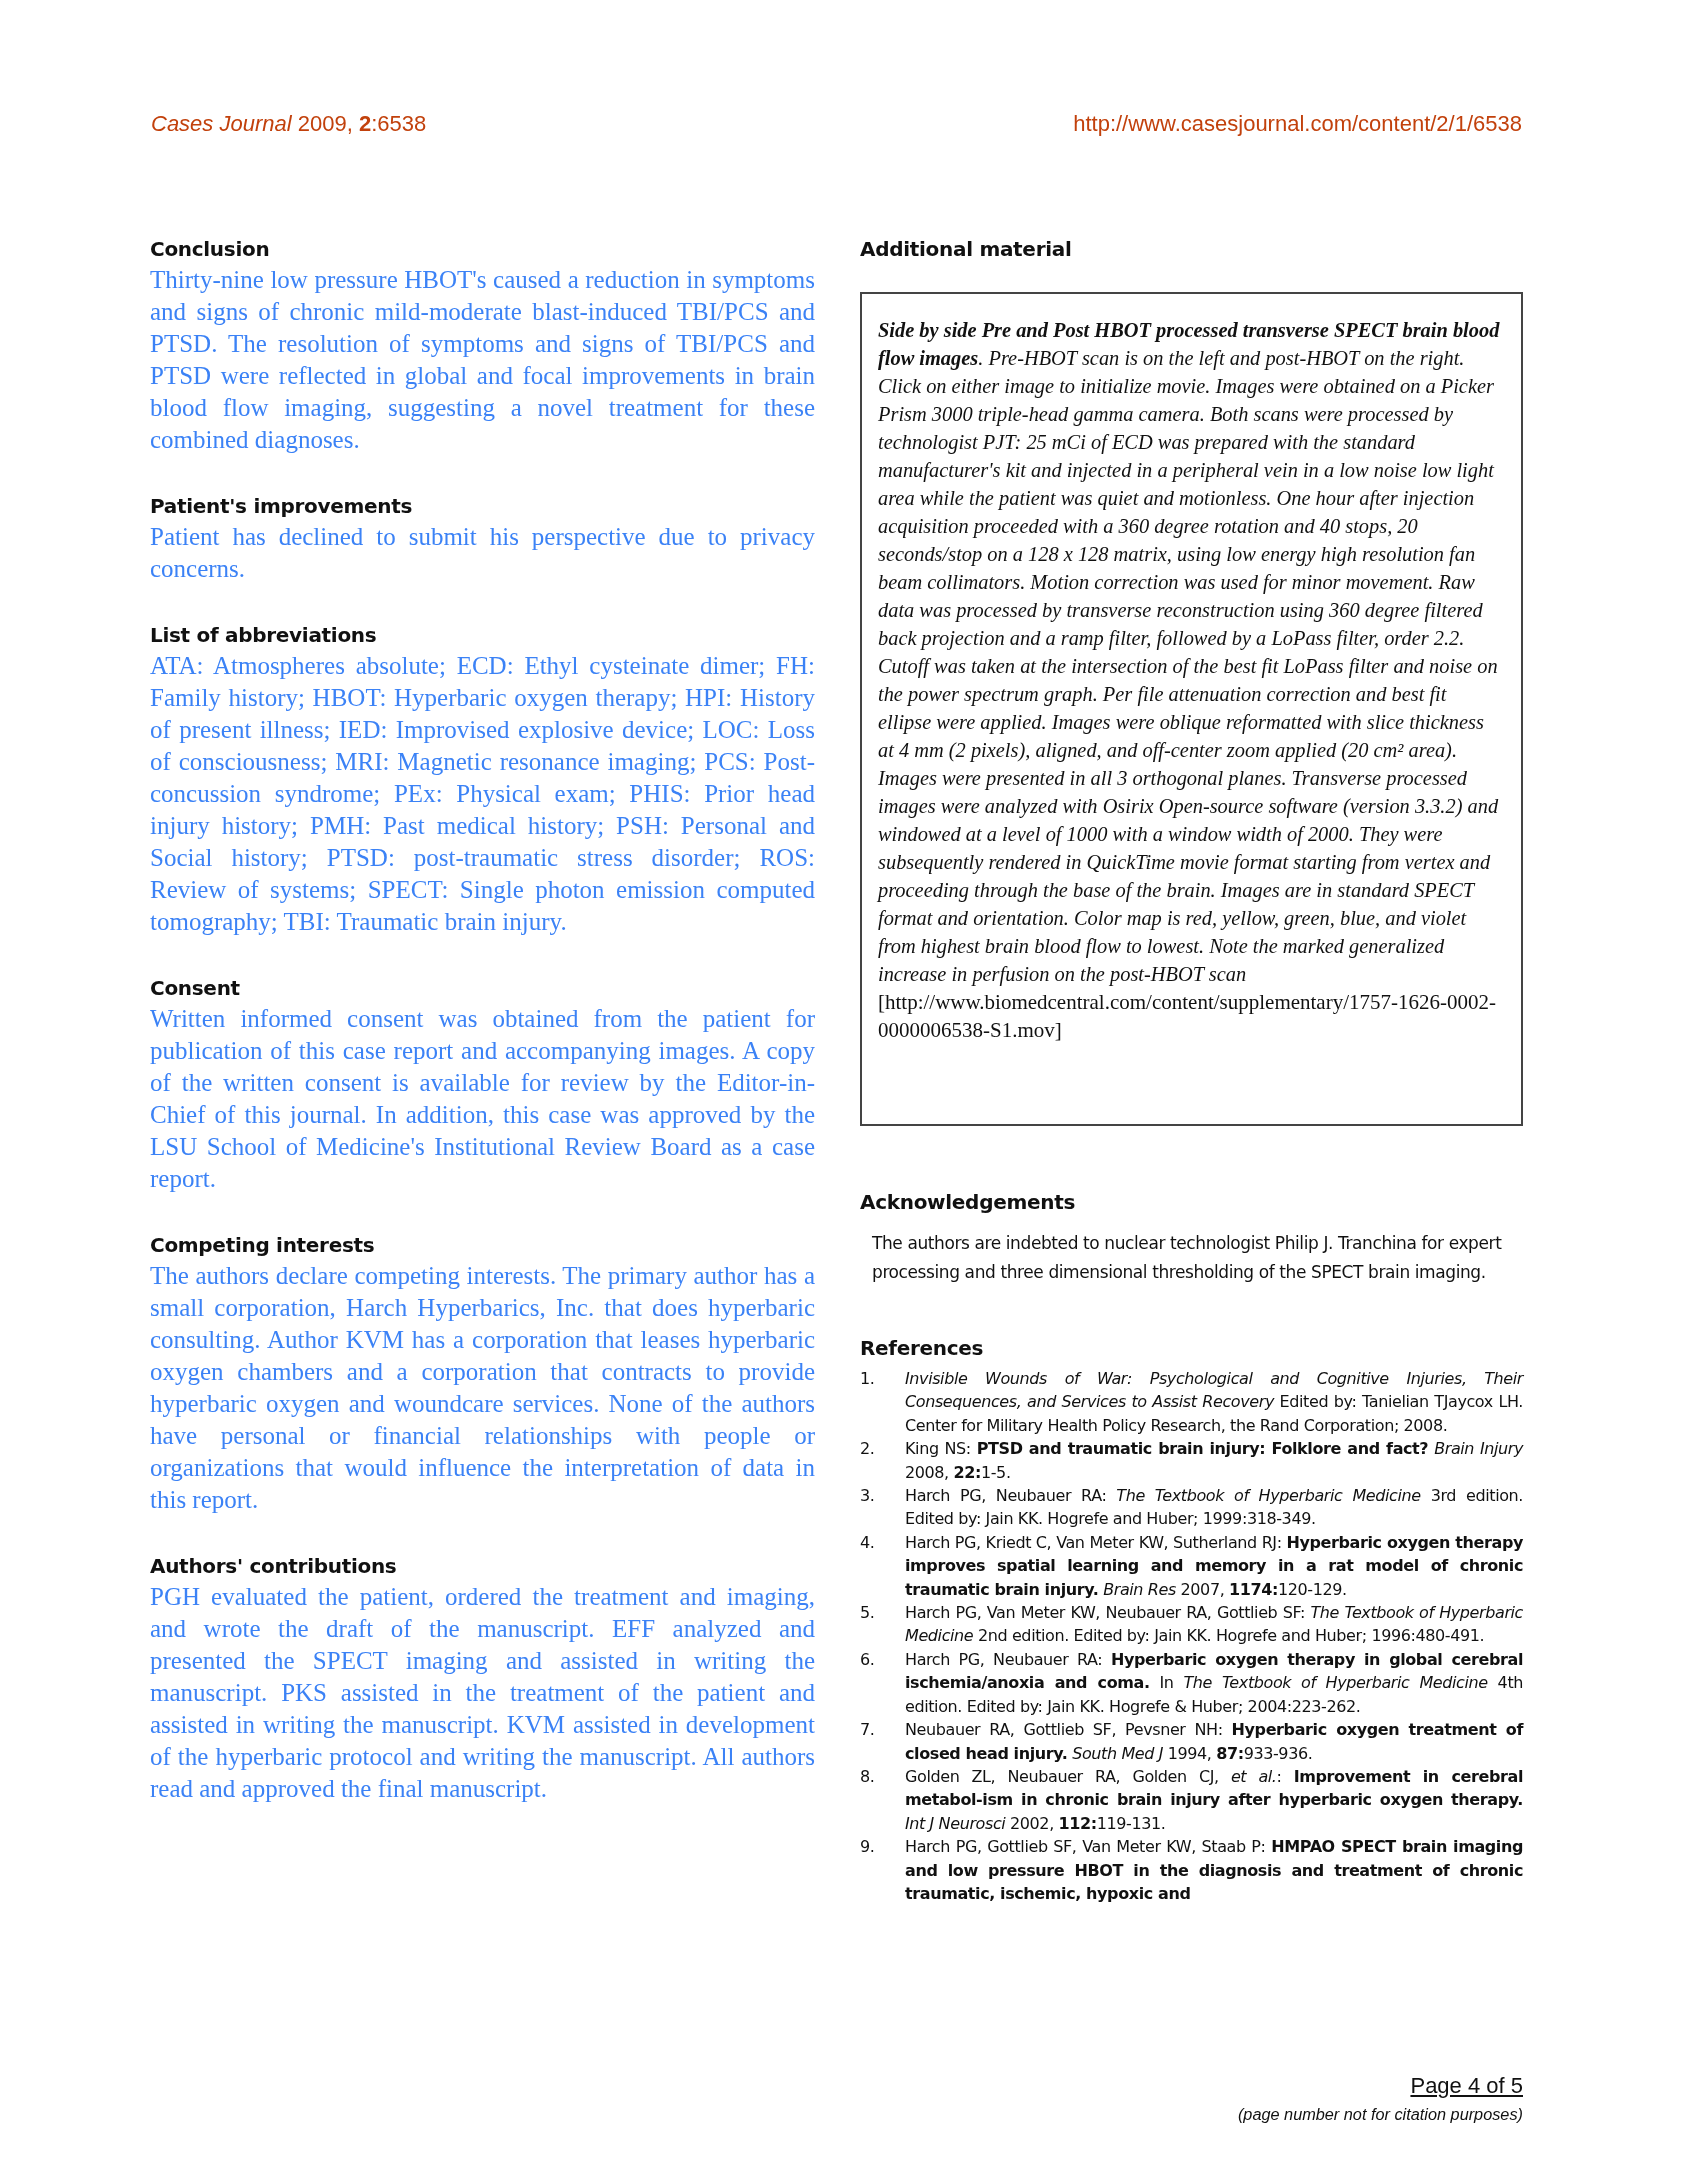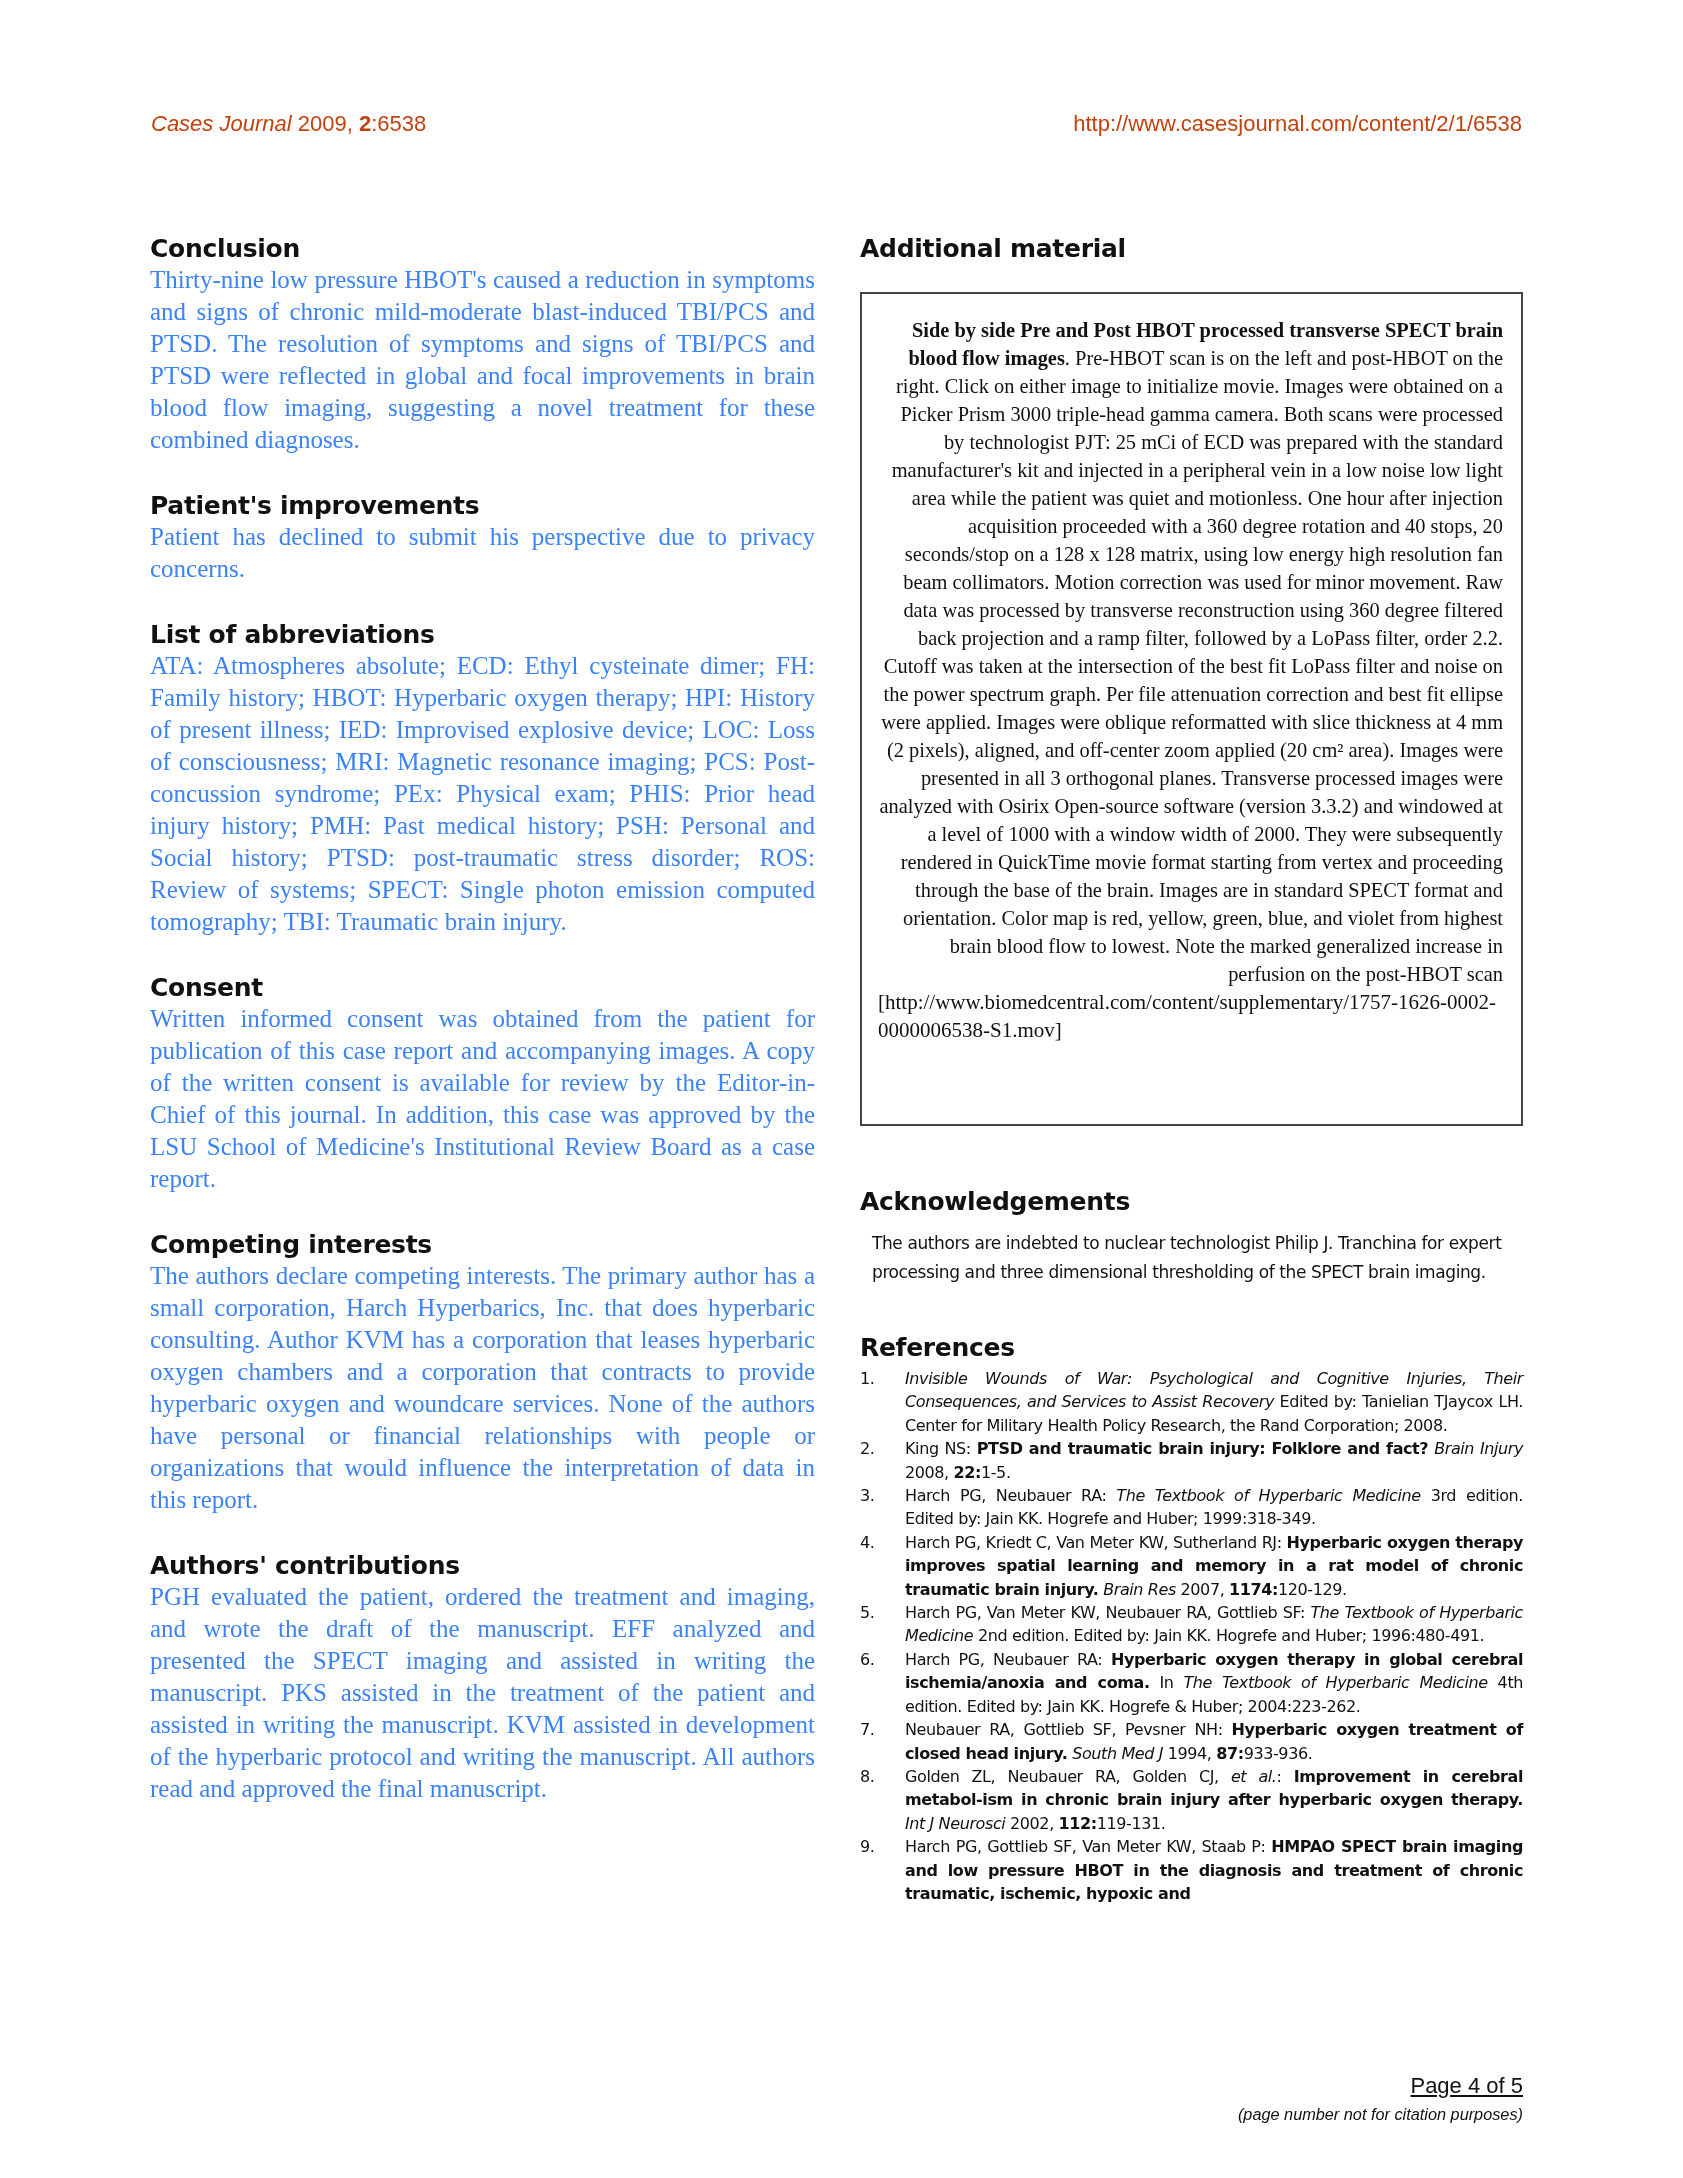--- a/index.html
+++ b/index.html
@@ -2,27 +2,27 @@
 <html><head>
 <meta charset="utf-8">
 <style>
   html, body { margin: 0; padding: 0; background: #ffffff; }
   body { width: 1683px; height: 2178px; position: relative; overflow: hidden; color: #111; }
   .running-head { position: absolute; top: 111px; font-family: "Liberation Sans", sans-serif; font-size: 22px; color: #c2410c; line-height: 26px; }
   .rh-left { left: 151px; }
   .rh-right { right: 161px; }
   .col { position: absolute; top: 0; }
   .col-left { left: 150px; width: 665px; top: 234px; }
-  h2.sec { font-family: "DejaVu Sans", sans-serif; font-weight: bold; font-size: 25px; margin: 0; line-height: 30px; letter-spacing: -0.3px; color: #111; }
+  h2.sec { font-family: "DejaVu Sans", sans-serif; font-weight: bold; font-size: 20px; margin: 0; line-height: 30px; letter-spacing: -0.3px; color: #111; }
   p.body { font-family: "Liberation Serif", serif; font-size: 25px; line-height: 32px; text-align: justify; margin: 0; color: #3b82f6; }
   .sec-block { margin-bottom: 35px; }
   .addl-box { position: absolute; left: 860px; top: 292px; width: 659px; height: 830px; border: 2px solid #444; box-sizing: content-box; }
   .addl-inner { padding: 22px 18px 0 16px; }
   .addl-title { font-family: "Liberation Serif", serif; font-size: 31px; line-height: 38px; margin: 0 0 2px 0; }
-  .addl-desc { font-family: "Liberation Serif", serif; font-size: 20.4px; line-height: 28px; margin: 0; text-align: right; }
+  .addl-desc { font-family: "Liberation Serif", serif; font-style: italic; font-size: 20.4px; line-height: 28px; margin: 0; text-align: left; }
   .addl-desc b { font-weight: bold; }
   .addl-link { font-family: "Liberation Serif", serif; font-size: 21px; line-height: 28px; margin: 0; }
   .ack-head { position: absolute; left: 860px; top: 1187px; }
   .ack-body { position: absolute; left: 860px; top: 1217px; width: 663px; font-family: "DejaVu Sans", sans-serif; font-size: 17px; line-height: 29px; margin: 12px; letter-spacing: -0.4px; }
   .ref-head { position: absolute; left: 860px; top: 1333px; }
   .refs { position: absolute; left: 860px; top: 1367px; width: 663px; margin: 0; padding: 0; list-style: none; }
   .ref { position: relative; padding-left: 45px; font-family: "DejaVu Sans", sans-serif; font-size: 16px; line-height: 23.4px; text-align: justify; letter-spacing: -0.4px; color: #111; }
   .ref .num { position: absolute; left: 0; top: 0; width: 36px; }
   .ref i { font-style: italic; }
   .ref b { font-weight: bold; }

